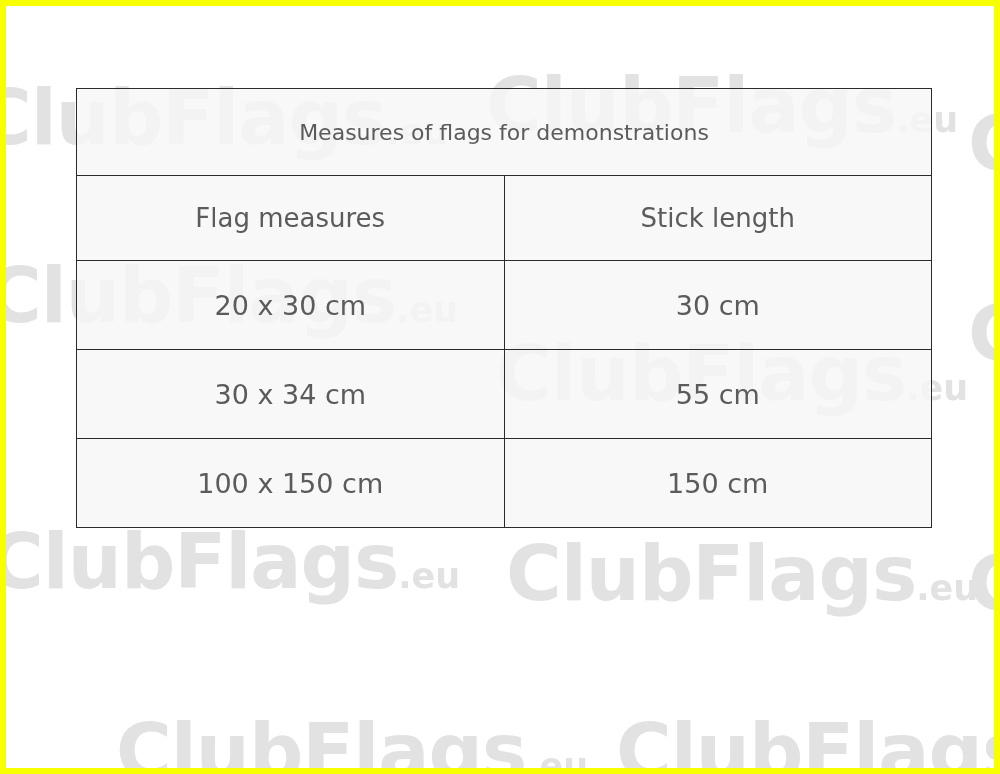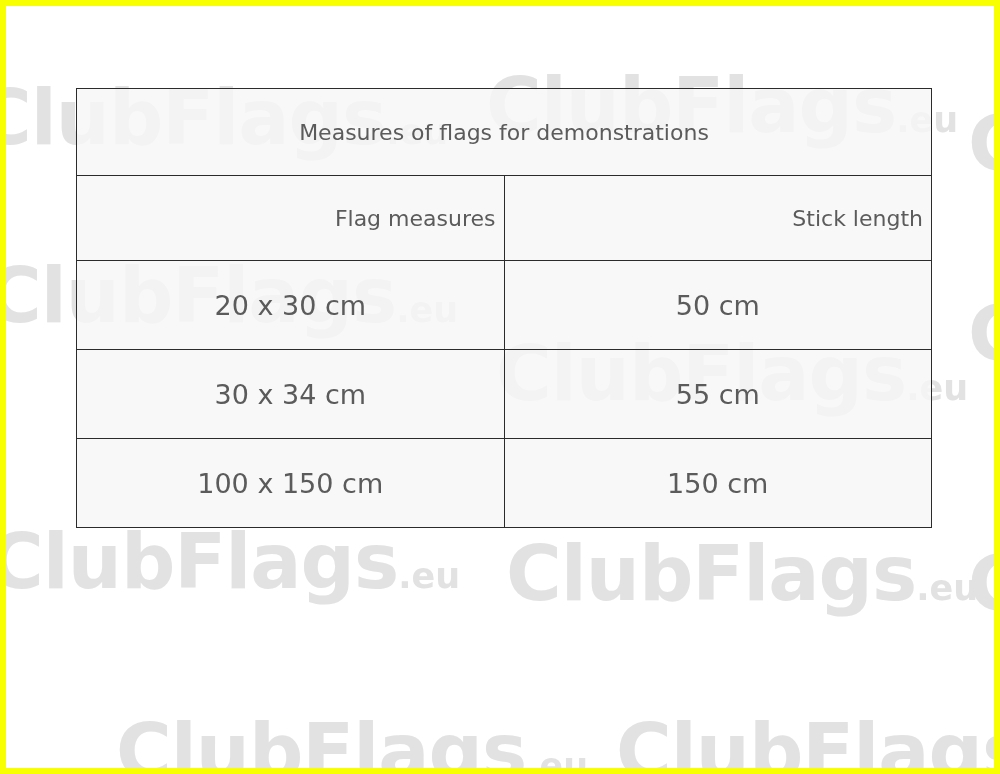--- a/index.html
+++ b/index.html
@@ -79,23 +79,22 @@
     vertical-align: middle;
     height: 88px;
     padding: 0 8px;
     font-family: "DejaVu Sans", sans-serif;
   }
   table.measures td.title-cell {
     height: 86px;
     font-size: 22px;
   }
   table.measures td.header-cell {
-    font-size: 22px;
+    font-size: 26px;
     height: 84px;
-    text-align: right;
   }
   table.measures td.value-cell {
     font-size: 27px;
   }
 </style>
 </head>
 <body>
 
 <div class="page">
   <div class="inner">
@@ -122,21 +121,21 @@
         <tbody>
           <tr>
             <td class="title-cell" colspan="2">Measures of flags for demonstrations</td>
           </tr>
           <tr>
             <td class="header-cell">Flag measures</td>
             <td class="header-cell">Stick length</td>
           </tr>
           <tr>
             <td class="value-cell">20 x 30 cm</td>
-            <td class="value-cell">50 cm</td>
+            <td class="value-cell">30 cm</td>
           </tr>
           <tr>
             <td class="value-cell">30 x 34 cm</td>
             <td class="value-cell">55 cm</td>
           </tr>
           <tr>
             <td class="value-cell">100 x 150 cm</td>
             <td class="value-cell">150 cm</td>
           </tr>
         </tbody>

